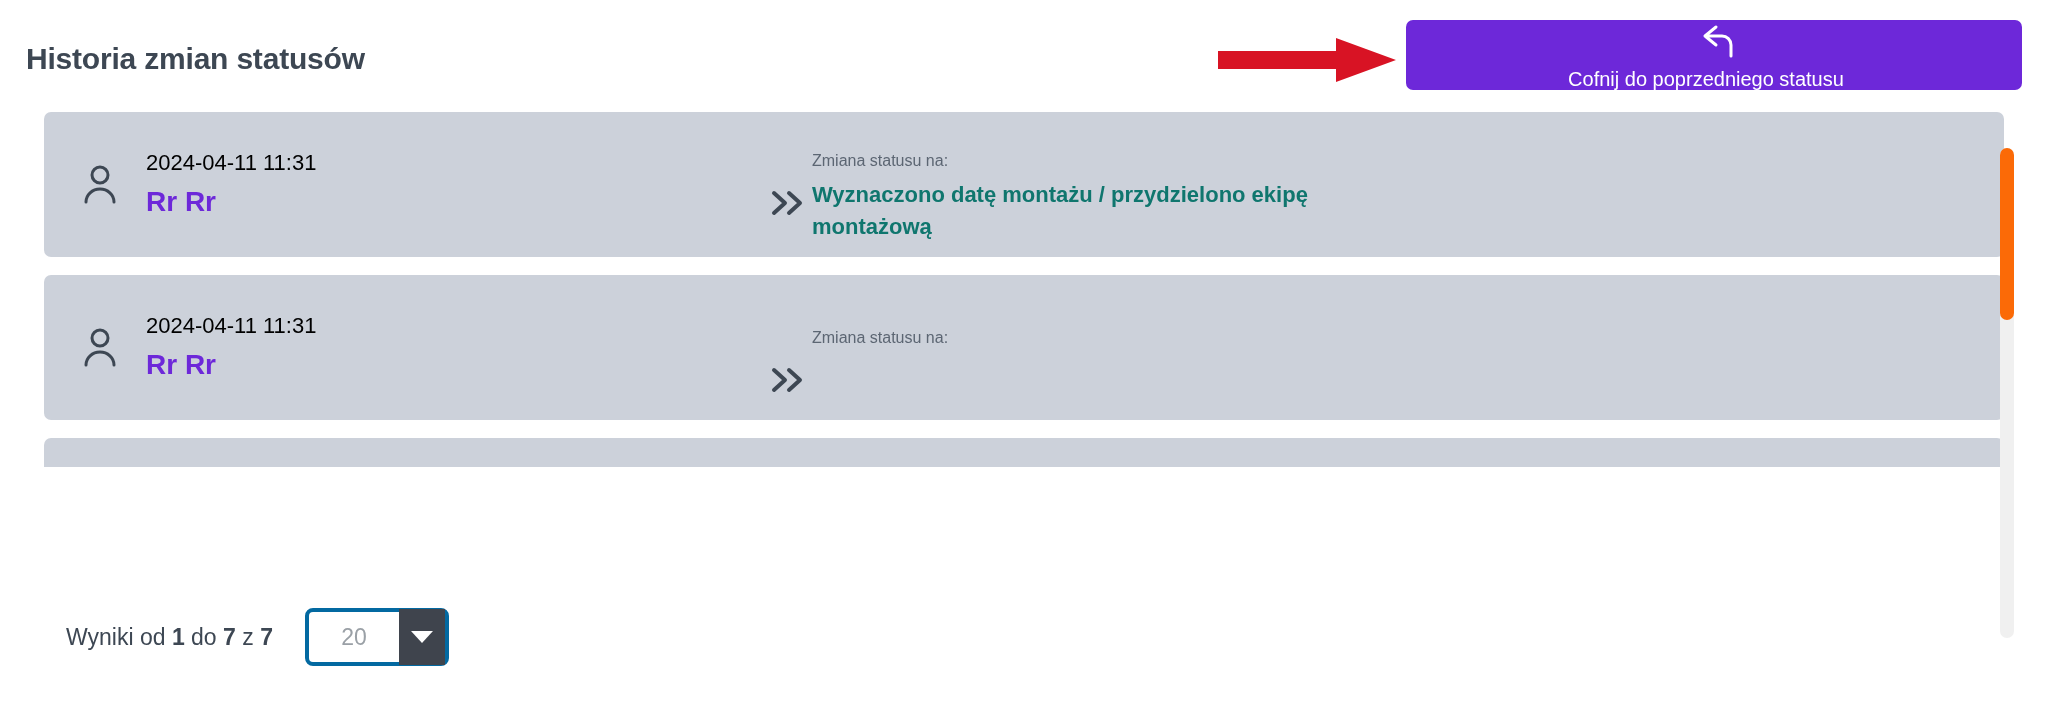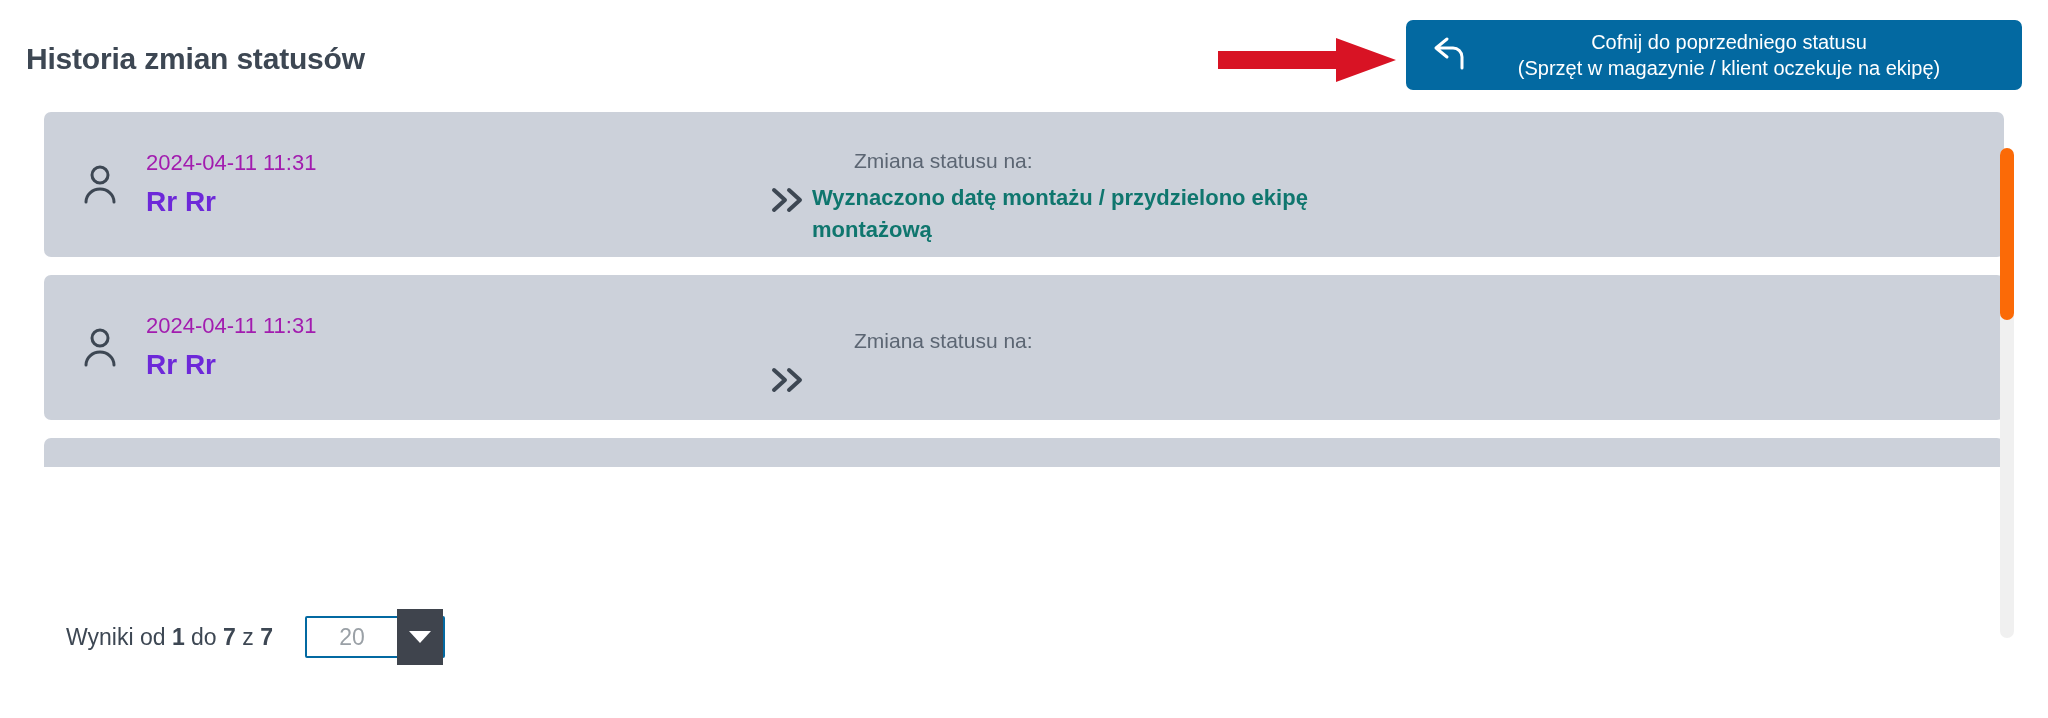--- a/index.html
+++ b/index.html
@@ -38,28 +38,29 @@
     position: absolute;
     left: 1218px; top: 38px;
     width: 178px; height: 44px;
   }
 
   
   .revert-button {
     position: absolute;
     left: 1406px; top: 20px;
     width: 616px; height: 70px;
-    background: #0369a1;
+    background: #6d28d9;
     border: none;
     border-radius: 7px;
     color: #ffffff;
     display: flex;
     align-items: center;
     padding: 0 14px 0 18px;
     cursor: pointer;
+    flex-direction: column;
   }
   .revert-icon {
     flex: 0 0 auto;
     width: 46px; height: 46px;
     display: flex;
     align-items: center;
     justify-content: center;
   }
   .revert-labels {
     flex: 1 1 auto;
@@ -99,21 +100,21 @@
     display: flex;
     align-items: center;
     justify-content: center;
     margin-right: 26px;
   }
   .row-meta {
     line-height: 1.55;
   }
   .row-date {
     font-size: 22px;
-    color: #a21caf;
+    color: #000000;
     text-align: right;
   }
   .row-user {
     font-size: 28px;
     font-weight: bold;
     color: #6d28d9;
   }
   .row-right {
     flex: 1 1 auto;
     display: flex;
@@ -123,24 +124,23 @@
   .chevron-icon {
     flex: 0 0 auto;
     width: 48px;
     display: flex;
     align-items: center;
     justify-content: center;
     padding-top: 38px;
   }
   .status-block { flex: 1 1 auto; max-width: 520px; }
   .status-label {
-    font-size: 21px;
+    font-size: 16px;
     color: #5c6673;
     margin-bottom: 9px;
-    margin-left: 42px;
   }
   .status-value {
     font-size: 22px;
     font-weight: bold;
     color: #0f766e;
     line-height: 1.45;
   }
 
   
   .scrollbar-track {
@@ -171,23 +171,23 @@
   .results-text {
     font-size: 23px;
     color: #3d4753;
     margin-right: 32px;
     white-space: nowrap;
   }
   .results-text b { font-weight: bold; }
   .page-size-select {
     display: flex;
     align-items: center;
-    height: 42px;
-    border: 2px solid #0369a1;
-    border-radius: 2px;
+    height: 58px;
+    border: 4px solid #0369a1;
+    border-radius: 8px;
     background: #ffffff;
   }
   .page-size-value {
     width: 90px;
     text-align: center;
     font-size: 23px;
     color: #9aa0a6;
     cursor: text;
   }
   .page-size-arrow {

